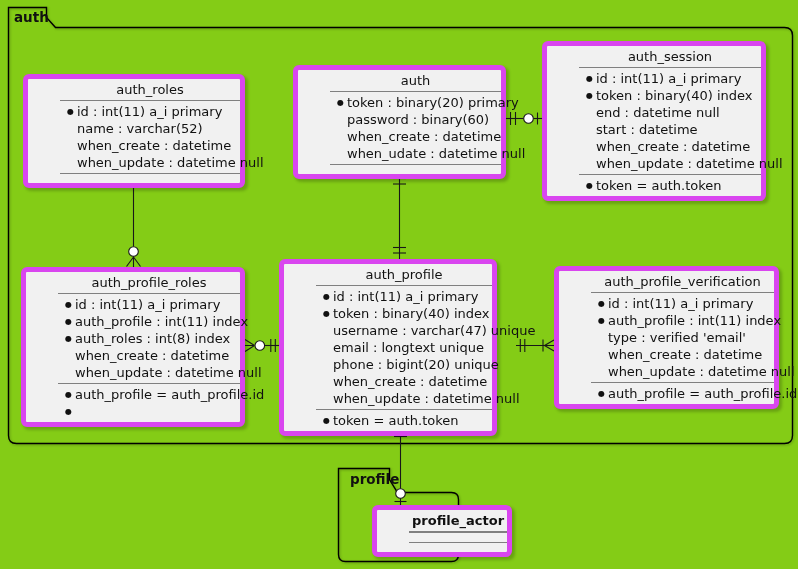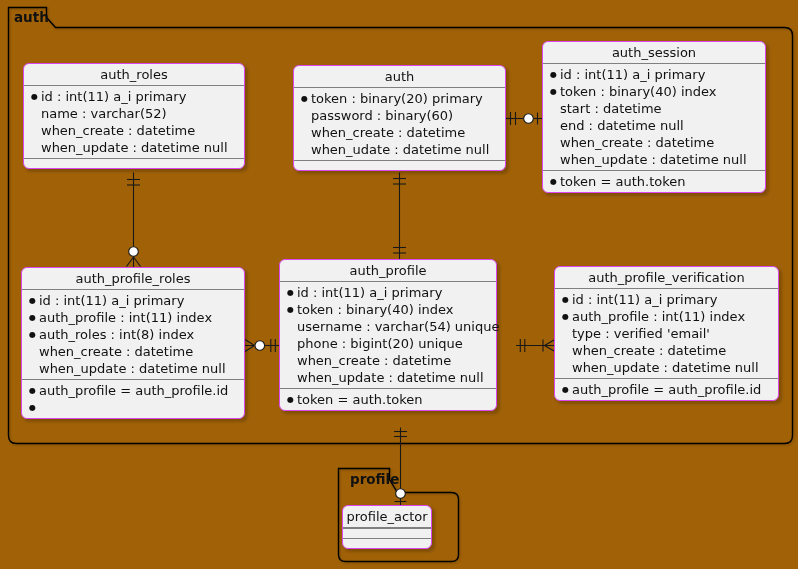--- a/index.html
+++ b/index.html
@@ -1,25 +1,25 @@
 <!DOCTYPE html>
 <html><head>
 <meta charset="utf-8">
 <style>
   html,body{margin:0;padding:0;background:#fff;}
-  #canvas{position:relative;width:798px;height:569px;background:#a16207;
+  #canvas{position:relative;width:798px;height:569px;background:#84cc16;
           font-family:"DejaVu Sans","Liberation Sans",sans-serif;color:#111;overflow:hidden;}
   svg.overlay{position:absolute;left:0;top:0;z-index:1;}
   .frame-path{fill:none;stroke:#000;stroke-width:1.4;filter:drop-shadow(1.5px 1.5px 1px rgba(0,0,0,0.25));}
   .rel line,.rel path{stroke:#181818;stroke-width:1.1;fill:none;}
   .rel circle{stroke:#181818;stroke-width:1.1;fill:#fff;}
   .frame-label{position:absolute;z-index:3;font-weight:bold;font-size:13.5px;line-height:16px;}
   .entity{position:absolute;z-index:2;box-sizing:border-box;background:#F1F1F1;
-          border:1px solid #d946ef;border-radius:6px;box-shadow:2.5px 2.5px 3px rgba(0,0,0,0.2);
-          font-size:13px;}
+          border:5px solid #d946ef;border-radius:6px;box-shadow:2.5px 2.5px 3px rgba(0,0,0,0.2);
+          font-size:13px;padding-left:32px;}
   .e-title{line-height:21px;text-align:center;border-bottom:1px solid #808080;white-space:nowrap;padding:0 3px;}
   .e-attrs{padding:2px 3px 2px 4px;}
   .e-extra{border-top:1px solid #808080;padding:2px 3px 2px 4px;}
   .e-empty{border-top:1px solid #808080;height:9px;}
   .e-row{display:flex;line-height:17px;white-space:nowrap;}
   .dot{flex:none;width:13px;text-align:center;font-size:8px;line-height:17px;}
   .e-text{flex:none;}
 </style>
 </head>
 <body>
@@ -79,21 +79,21 @@
       <line x1="394" y1="436.5" x2="407" y2="436.5"></line>
       <circle cx="400.5" cy="493.5" r="4.8"></circle>
       <line x1="400.5" y1="498.3" x2="400.5" y2="505"></line>
       <line x1="394.5" y1="501.5" x2="406.5" y2="501.5"></line>
     </g>
   </svg>
 
   <div class="frame-label" style="left:14px;top:9px;">auth</div>
   <div class="frame-label" style="left:350px;top:471px;">profile</div>
 
-  <div class="entity" style="left:23px;top:63px;width:222px;">
+  <div class="entity" style="left:23px;top:74px;width:222px;">
     <div class="e-title">auth_roles</div>
     <div class="e-attrs">
 
         <div class="e-row">
           <span class="dot">●</span>
           <span class="e-text">id : int(11) a_i primary</span>
         </div>
 
         <div class="e-row">
           <span class="dot"></span>
@@ -149,26 +149,26 @@
           <span class="e-text">id : int(11) a_i primary</span>
         </div>
 
         <div class="e-row">
           <span class="dot">●</span>
           <span class="e-text">token : binary(40) index</span>
         </div>
 
         <div class="e-row">
           <span class="dot"></span>
+          <span class="e-text">end : datetime null</span>
+        </div>
+
+        <div class="e-row">
+          <span class="dot"></span>
           <span class="e-text">start : datetime</span>
-        </div>
-
-        <div class="e-row">
-          <span class="dot"></span>
-          <span class="e-text">end : datetime null</span>
         </div>
 
         <div class="e-row">
           <span class="dot"></span>
           <span class="e-text">when_create : datetime</span>
         </div>
 
         <div class="e-row">
           <span class="dot"></span>
           <span class="e-text">when_update : datetime null</span>
@@ -234,25 +234,26 @@
           <span class="e-text">id : int(11) a_i primary</span>
         </div>
 
         <div class="e-row">
           <span class="dot">●</span>
           <span class="e-text">token : binary(40) index</span>
         </div>
 
         <div class="e-row">
           <span class="dot"></span>
-          <span class="e-text">username : varchar(54) unique</span>
-        </div>
-
-        <div class="e-row">
-          <span class="dot"></span>
+          <span class="e-text">username : varchar(47) unique</span>
+        </div>
+
+        <div class="e-row">
+          <span class="dot"></span>
+          <span class="e-text">email : longtext unique</span>
         </div>
 
         <div class="e-row">
           <span class="dot"></span>
           <span class="e-text">phone : bigint(20) unique</span>
         </div>
 
         <div class="e-row">
           <span class="dot"></span>
           <span class="e-text">when_create : datetime</span>
@@ -307,19 +308,19 @@
       </div>
     <div class="e-extra">
 
         <div class="e-row">
           <span class="dot">●</span>
           <span class="e-text">auth_profile = auth_profile.id</span>
         </div>
       </div>
   </div>
 
-  <div class="entity" style="left:342px;top:505px;min-width:90px;">
+  <div class="entity" style="left:372px;top:505px;min-width:90px;font-weight:bold;">
     <div class="e-title">profile_actor</div>
     <div class="e-empty"></div>
     <div class="e-empty"></div>
   </div>
 
 </div>
 
 </body></html>

